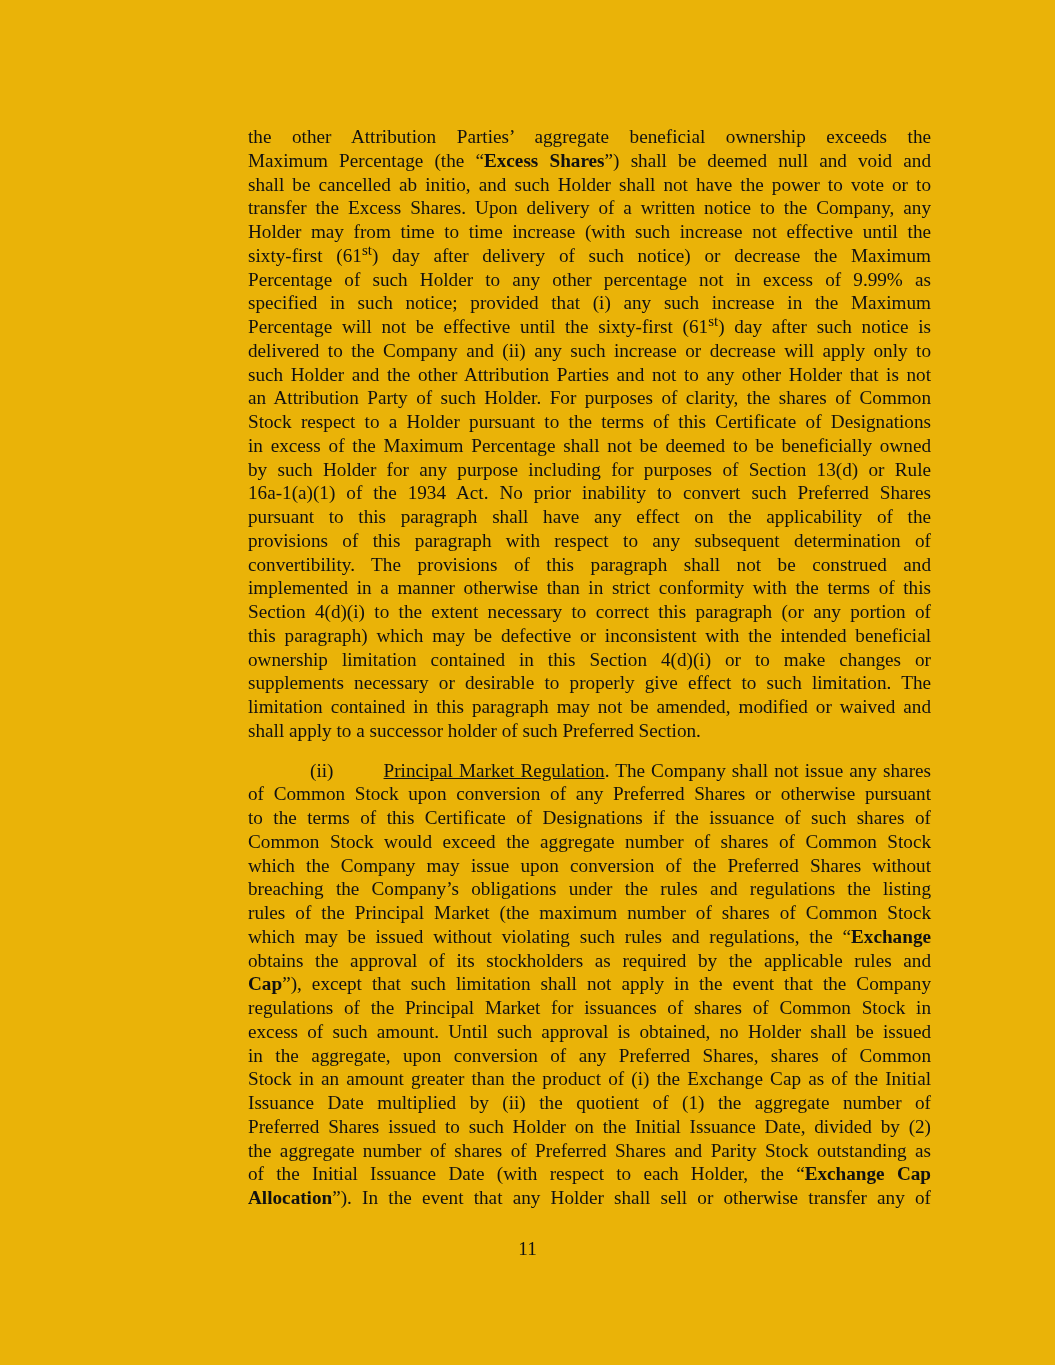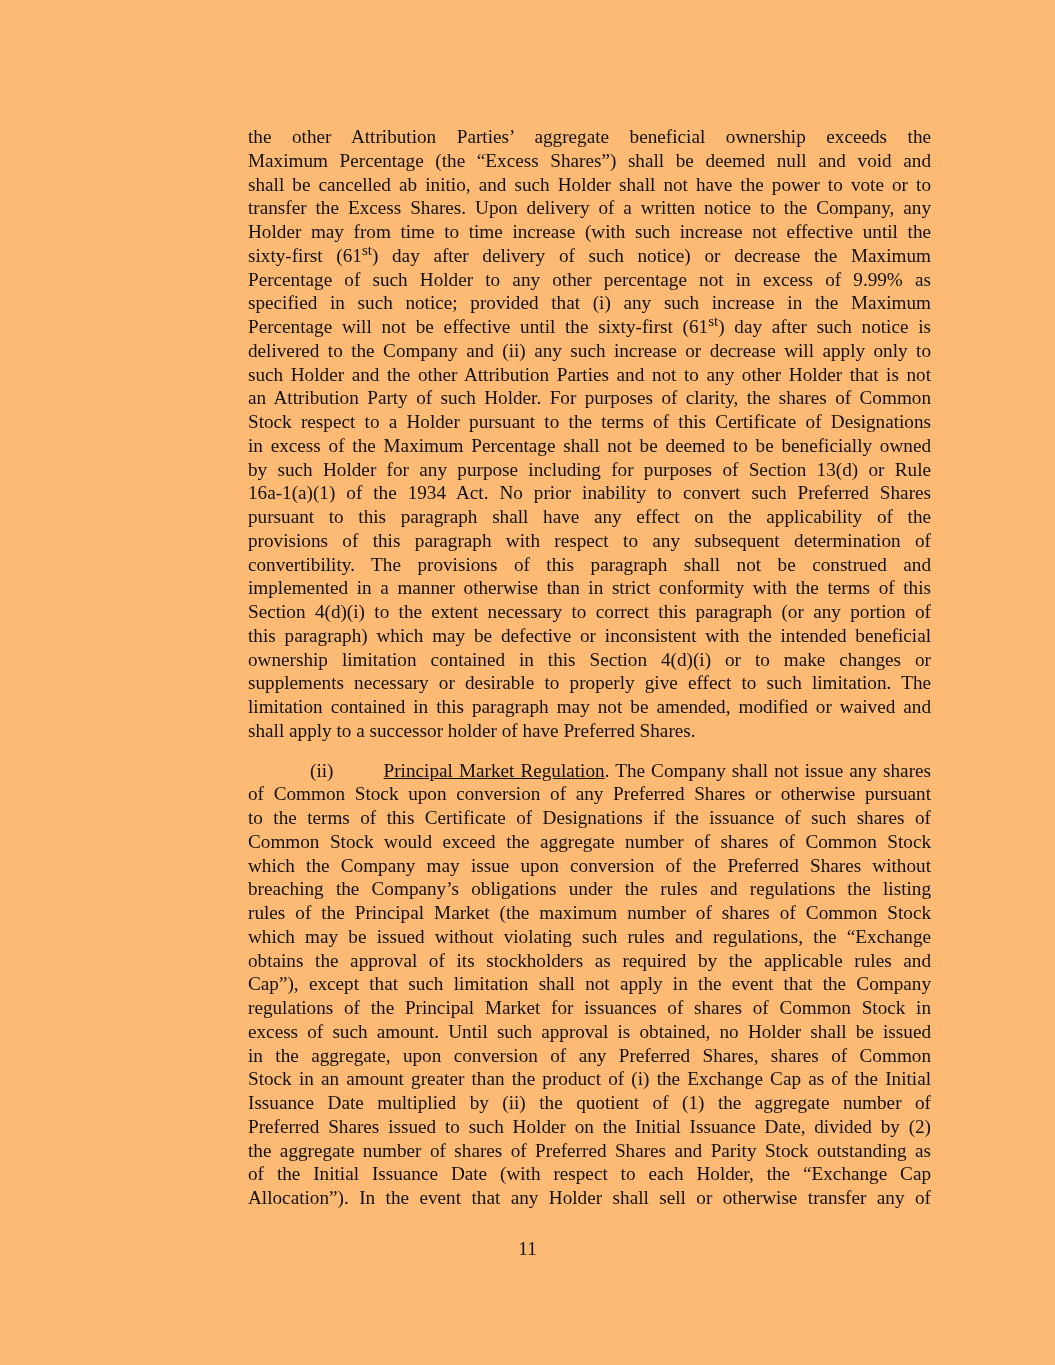--- a/index.html
+++ b/index.html
@@ -14,21 +14,21 @@
       overflow: hidden;
       font-family: "Liberation Serif", "DejaVu Serif", serif;
       color: #111111;
     }
     .page {
       position: absolute;
       left: 0;
       top: 0;
       width: 1055px;
       height: 1365px;
-      background: #fdba74;
+      background: #eab308;
     }
     .body-text {
       position: absolute;
       left: 248px;
       top: 125px;
       width: 683px;
       font-size: 19.2px;
     }
     .line {
       height: 23.75px;
@@ -40,21 +40,21 @@
     }
     .line.last {
       text-align-last: left;
     }
     .line.indent {
       padding-left: 62px;
     }
     .para-gap {
       height: 16px;
     }
-    b { font-weight: normal; }
+    b { font-weight: bold; }
     sup {
       font-size: 15px;
       line-height: 0;
       vertical-align: 7px;
     }
     .underline { text-decoration: underline; margin-left: 44px; }
     .page-number {
       position: absolute;
       left: 0;
       width: 1055px;
@@ -88,21 +88,21 @@
         <div class="line">16a-1(a)(1) of the 1934 Act.  No prior inability to convert such Preferred Shares</div>
         <div class="line">pursuant to this paragraph shall have any effect on the applicability of the</div>
         <div class="line">provisions of this paragraph with respect to any subsequent determination of</div>
         <div class="line">convertibility.  The provisions of this paragraph shall not be construed and</div>
         <div class="line">implemented in a manner otherwise than in strict conformity with the terms of this</div>
         <div class="line">Section 4(d)(i) to the extent necessary to correct this paragraph (or any portion of</div>
         <div class="line">this paragraph) which may be defective or inconsistent with the intended beneficial</div>
         <div class="line">ownership limitation contained in this Section 4(d)(i) or to make changes or</div>
         <div class="line">supplements necessary or desirable to properly give effect to such limitation.  The</div>
         <div class="line">limitation contained in this paragraph may not be amended, modified or waived and</div>
-        <div class="line last">shall apply to a successor holder of have Preferred Shares.</div>
+        <div class="line last">shall apply to a successor holder of such Preferred Section.</div>
       </div>
     <div class="para-gap"></div>
     <div id="para2">
       <div class="line indent"><span>(ii)</span> <span class="underline">Principal Market Regulation</span><span>. The Company shall not issue any shares</span></div>
     <div class="line">of Common Stock upon conversion of any Preferred Shares or otherwise pursuant</div>
         <div class="line">to the terms of this Certificate of Designations if the issuance of such shares of</div>
         <div class="line">Common Stock would exceed the aggregate number of shares of Common Stock</div>
         <div class="line">which the Company may issue upon conversion of the Preferred Shares without</div>
         <div class="line">breaching the Company’s obligations under the rules and regulations the listing</div>
         <div class="line">rules of the Principal Market (the maximum number of shares of Common Stock</div>

